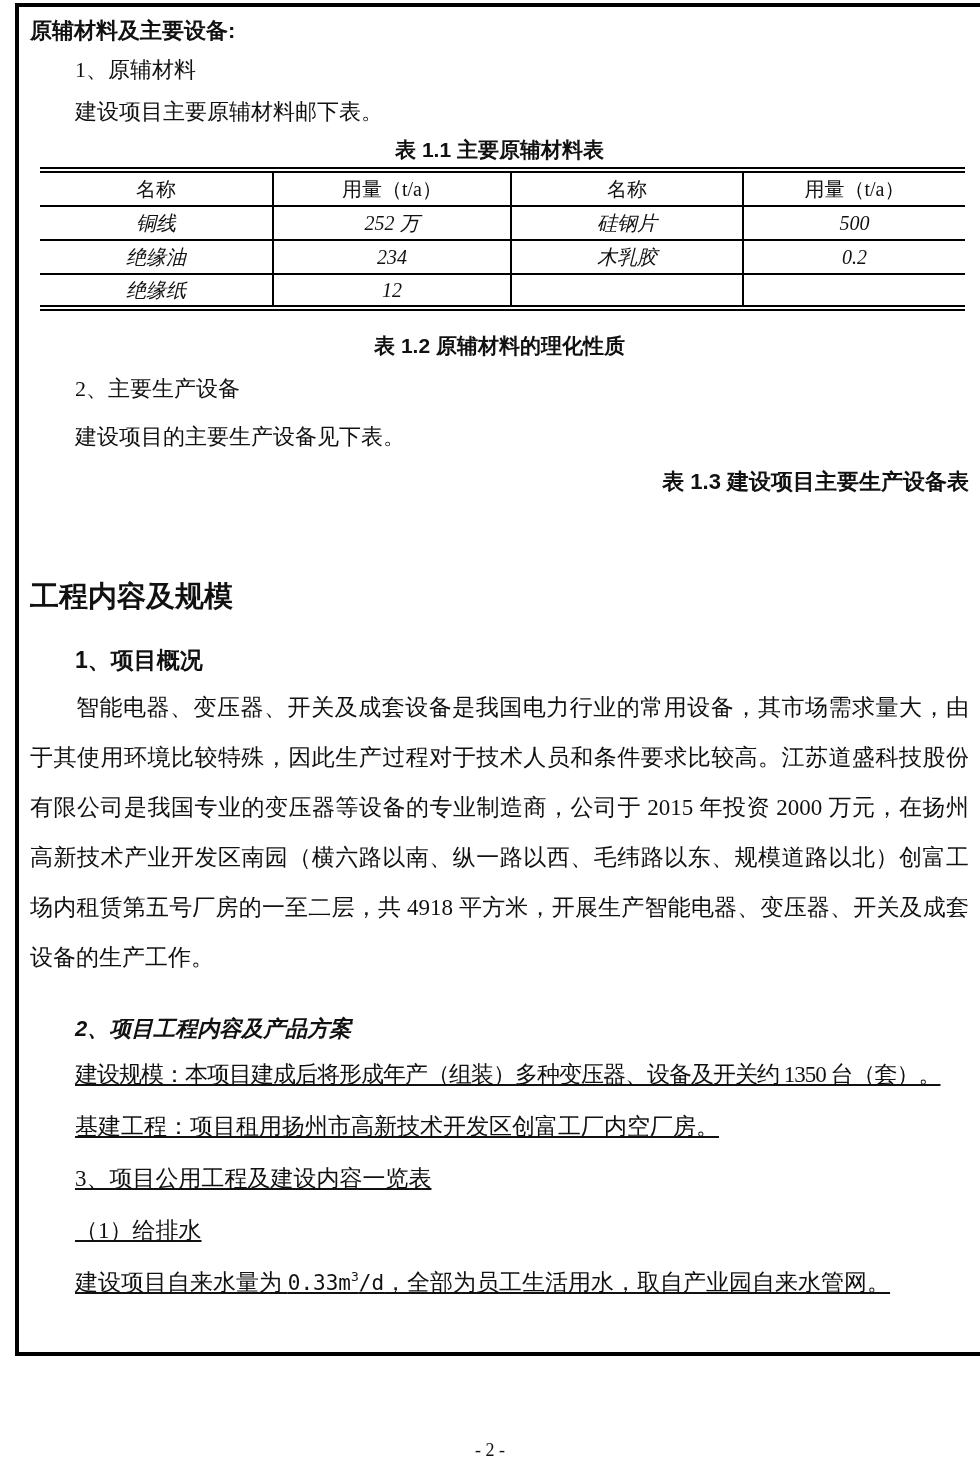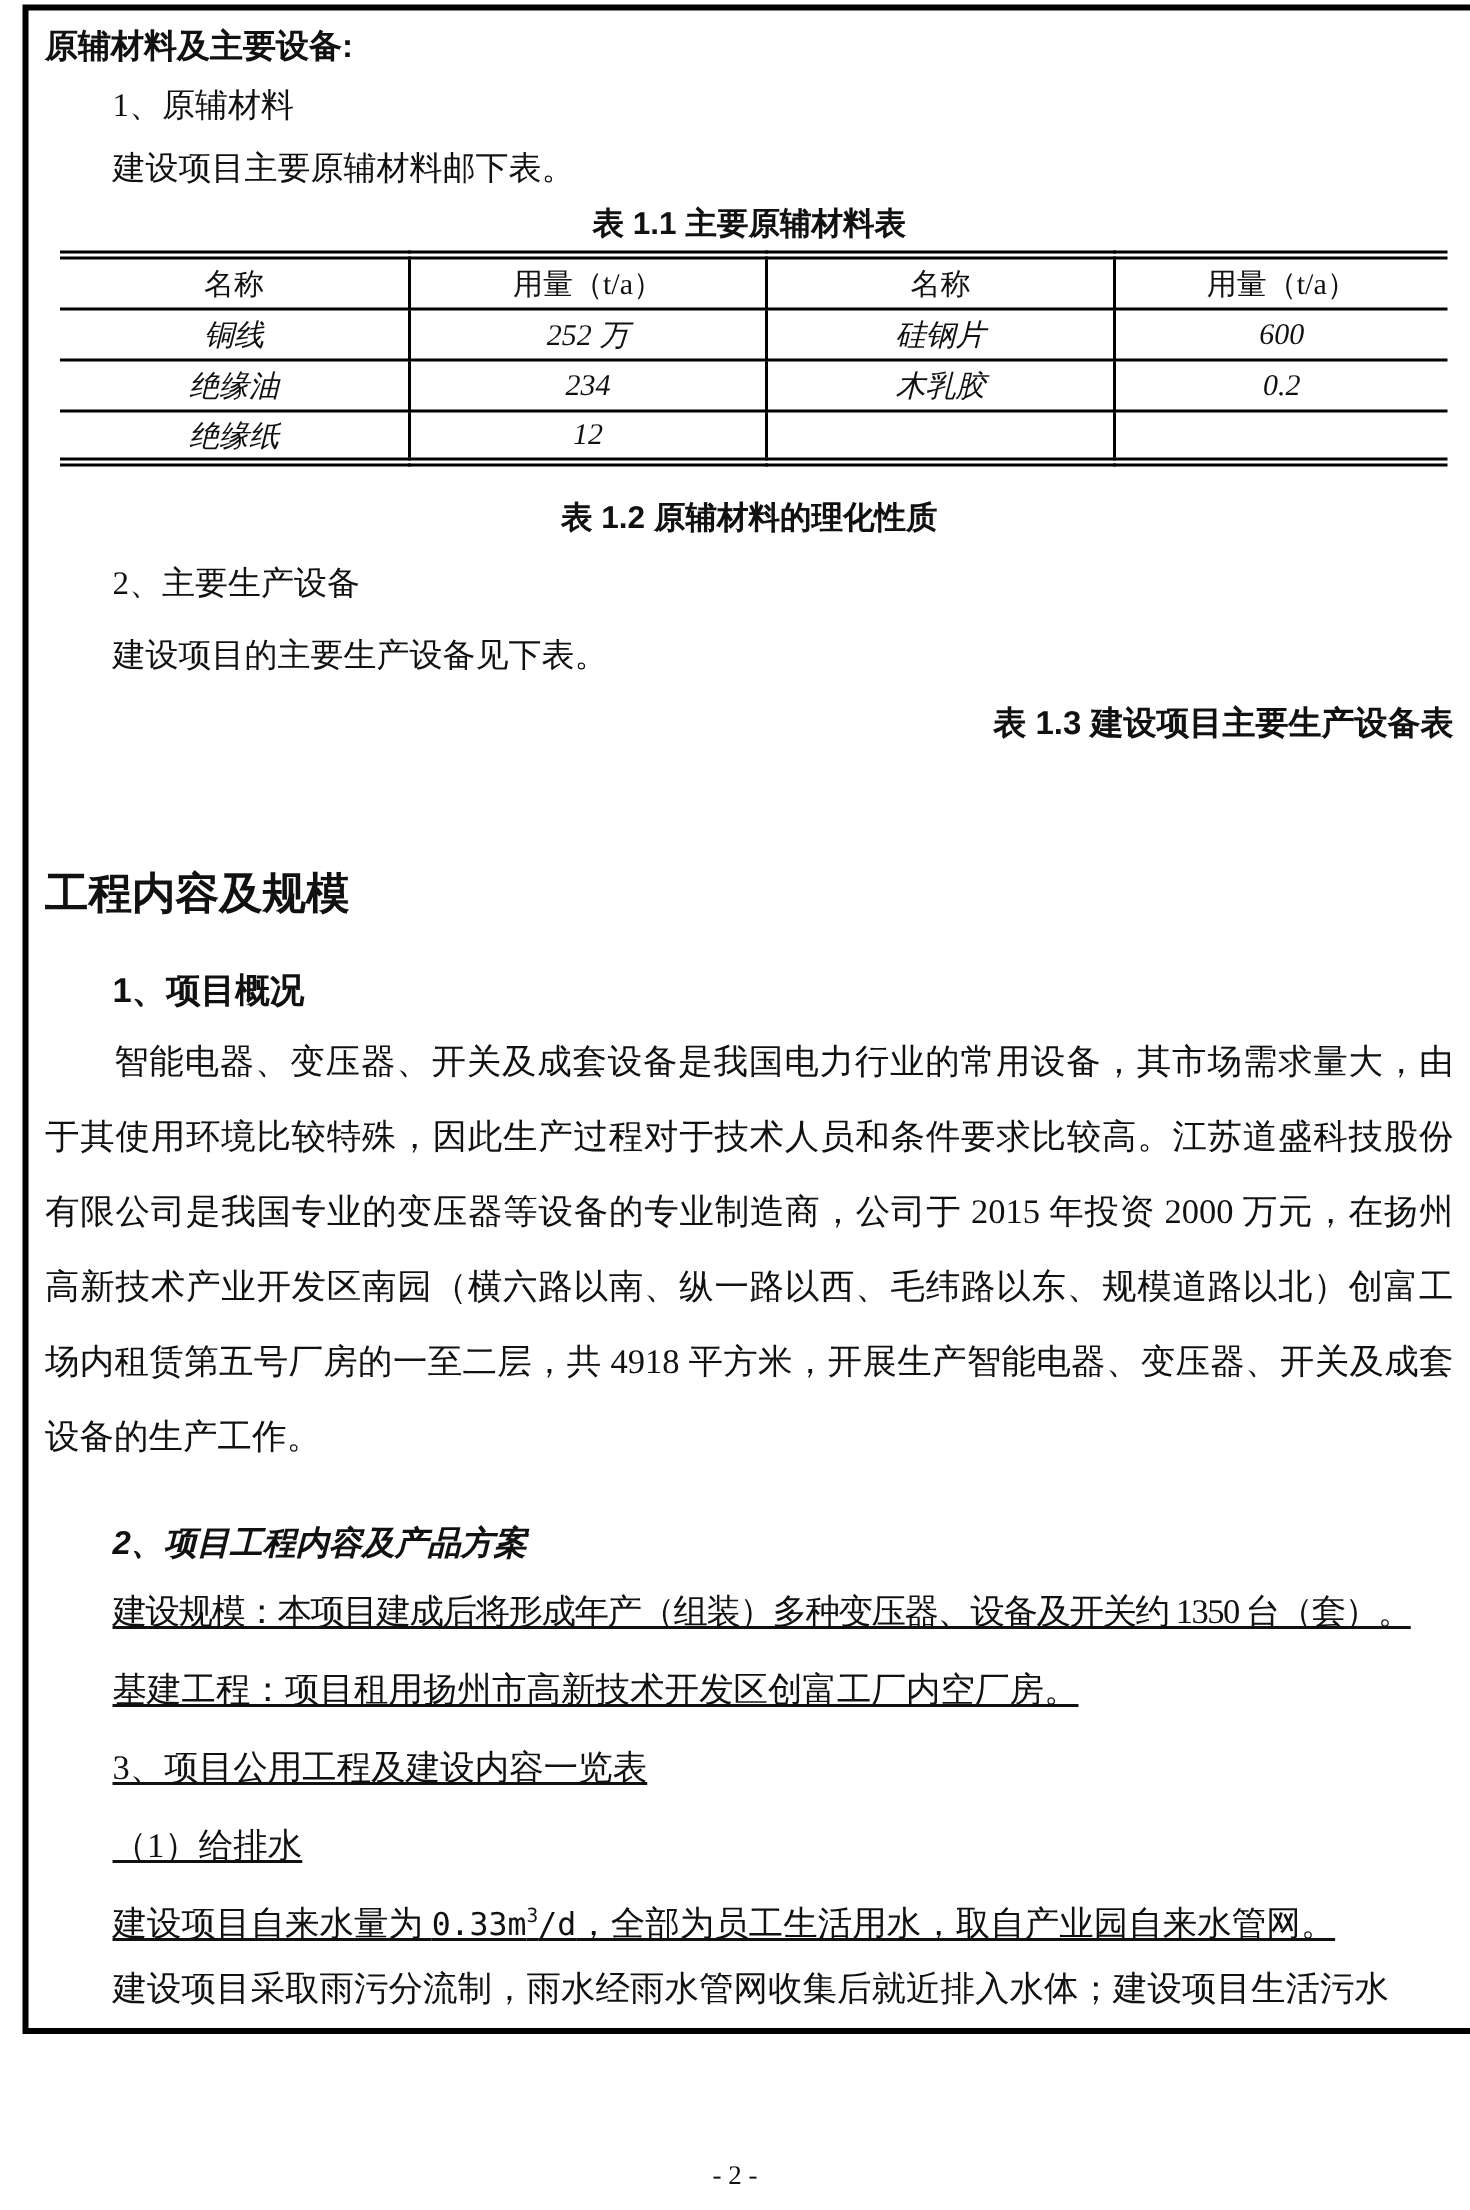--- a/index.html
+++ b/index.html
@@ -92,21 +92,21 @@
           <th>用量（t/a）</th>
           <th>名称</th>
           <th>用量（t/a）</th>
         </tr>
       </thead>
       <tbody>
         <tr>
           <td>铜线</td>
           <td>252 万</td>
           <td>硅钢片</td>
-          <td>600</td>
+          <td>500</td>
         </tr>
         <tr>
           <td>绝缘油</td>
           <td>234</td>
           <td>木乳胶</td>
           <td>0.2</td>
         </tr>
         <tr>
           <td>绝缘纸</td>
           <td>12</td>
@@ -128,17 +128,16 @@
     <div class="sub2 heiti ind">2、项目工程内容及产品方案</div>
     <div class="pline ind tight">建设规模：本项目建成后将形成年产（组装）多种变压器、设备及开关约 1350 台（套）。</div>
     <div class="pline ind">基建工程：项目租用扬州市高新技术开发区创富工厂内空厂房。</div>
     <div class="pline ind">3、项目公用工程及建设内容一览表</div>
     <div class="pline ind">（1）给排水</div>
 
     <div class="pline ind">
       <span>建设项目自来水量为 </span><span class="mono">0.33m</span><sup class="mono-sup">3</sup><span class="mono">/d</span><span>，全部为员工生活用水，取自产业园自来水管网。</span>
     </div>
 
-    <div class="pline-last ind">建设项目采取雨污分流制，雨水经雨水管网收集后就近排入水体；建设项目生活污水</div>
   </div>
 
   <div class="page-num">- 2 -</div>
 </div>
 
 </body></html>

